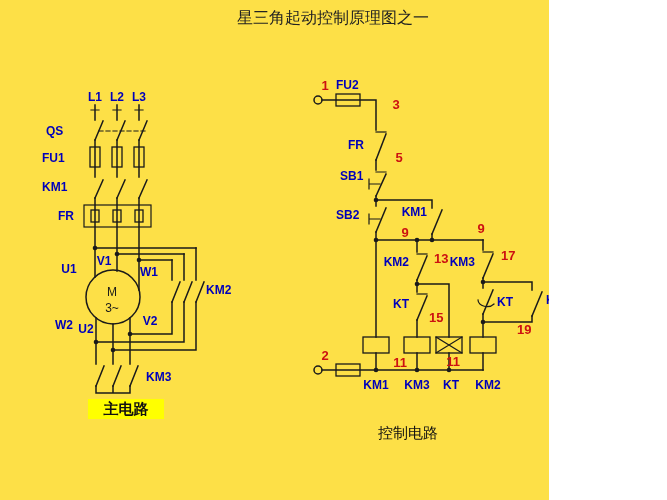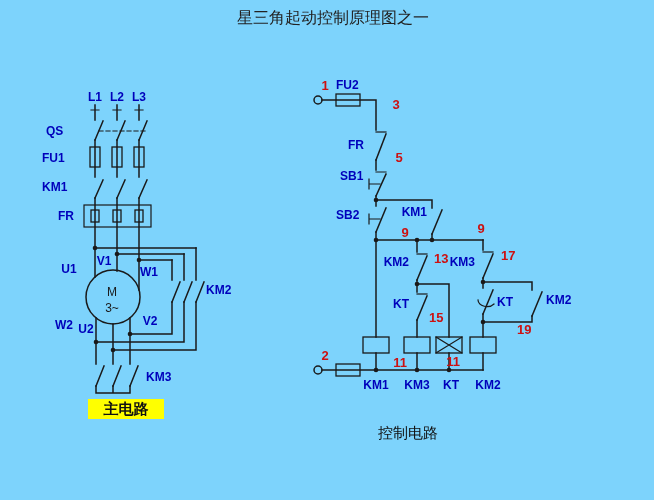--- a/index.html
+++ b/index.html
@@ -1,16 +1,16 @@
 <!DOCTYPE html>
 <html><head>
 <meta charset="utf-8">
 <style>
   html,body{margin:0;padding:0;background:#ffffff;}
-  .canvas{position:relative;width:654px;height:500px;background:#7dd3fc;overflow:hidden;
+  .canvas{position:relative;width:549px;height:500px;background:#fde047;overflow:hidden;
           font-family:"Liberation Sans","DejaVu Sans",sans-serif;}
   svg{position:absolute;left:0;top:0;}
   
   .w  {stroke:#1a1a1a;stroke-width:1.5;fill:none;stroke-linecap:square;}
   .w2 {stroke:#1a1a1a;stroke-width:1.2;fill:none;stroke-linecap:square;}
   .dash{stroke-dasharray:4 3;}
   .box{stroke:#1a1a1a;stroke-width:1.3;fill:none;}
   .dot{fill:#1a1a1a;stroke:none;}
   
   text{font-family:"Liberation Sans","DejaVu Sans",sans-serif;}

